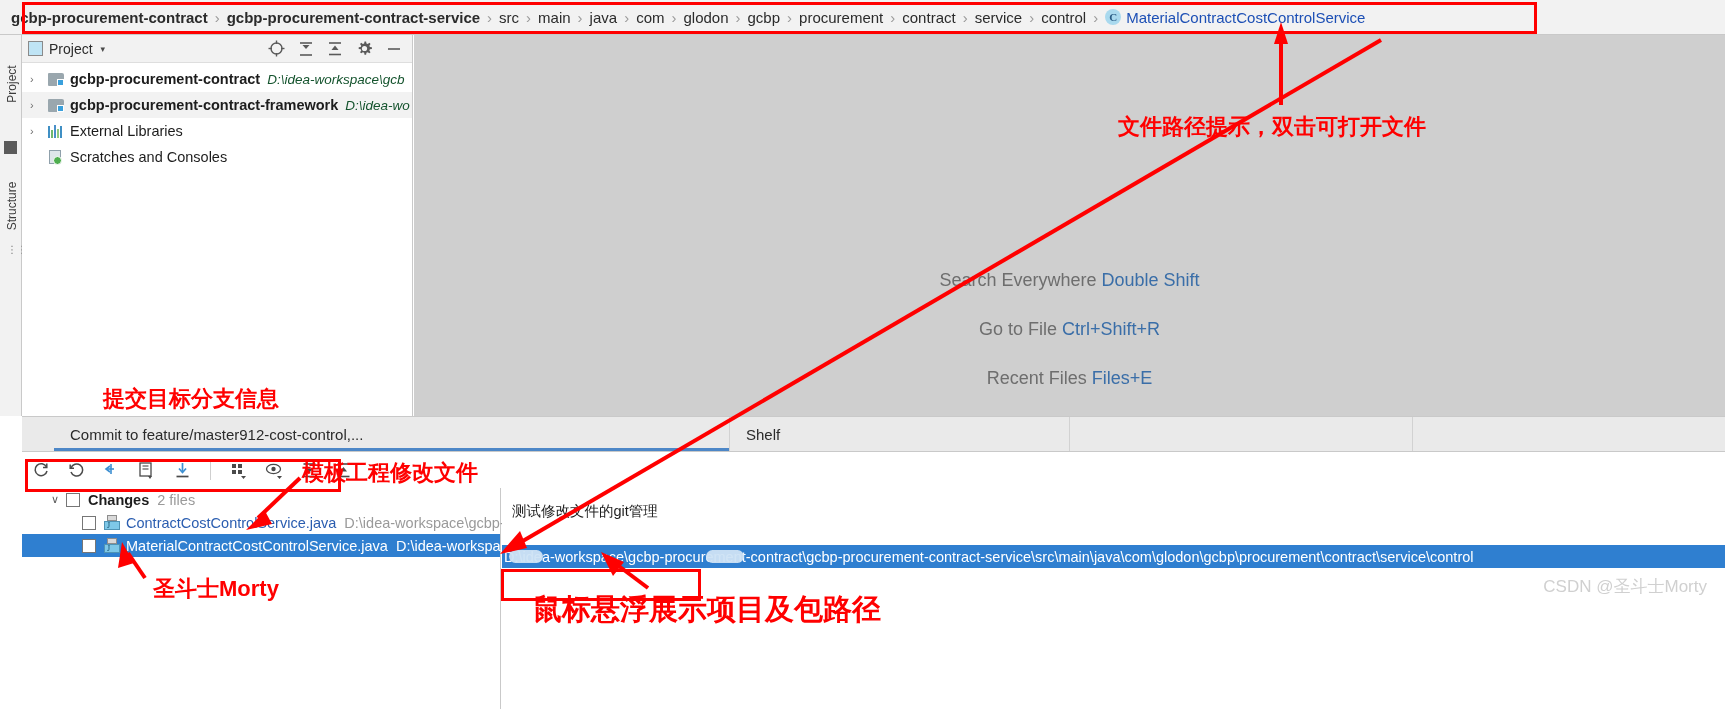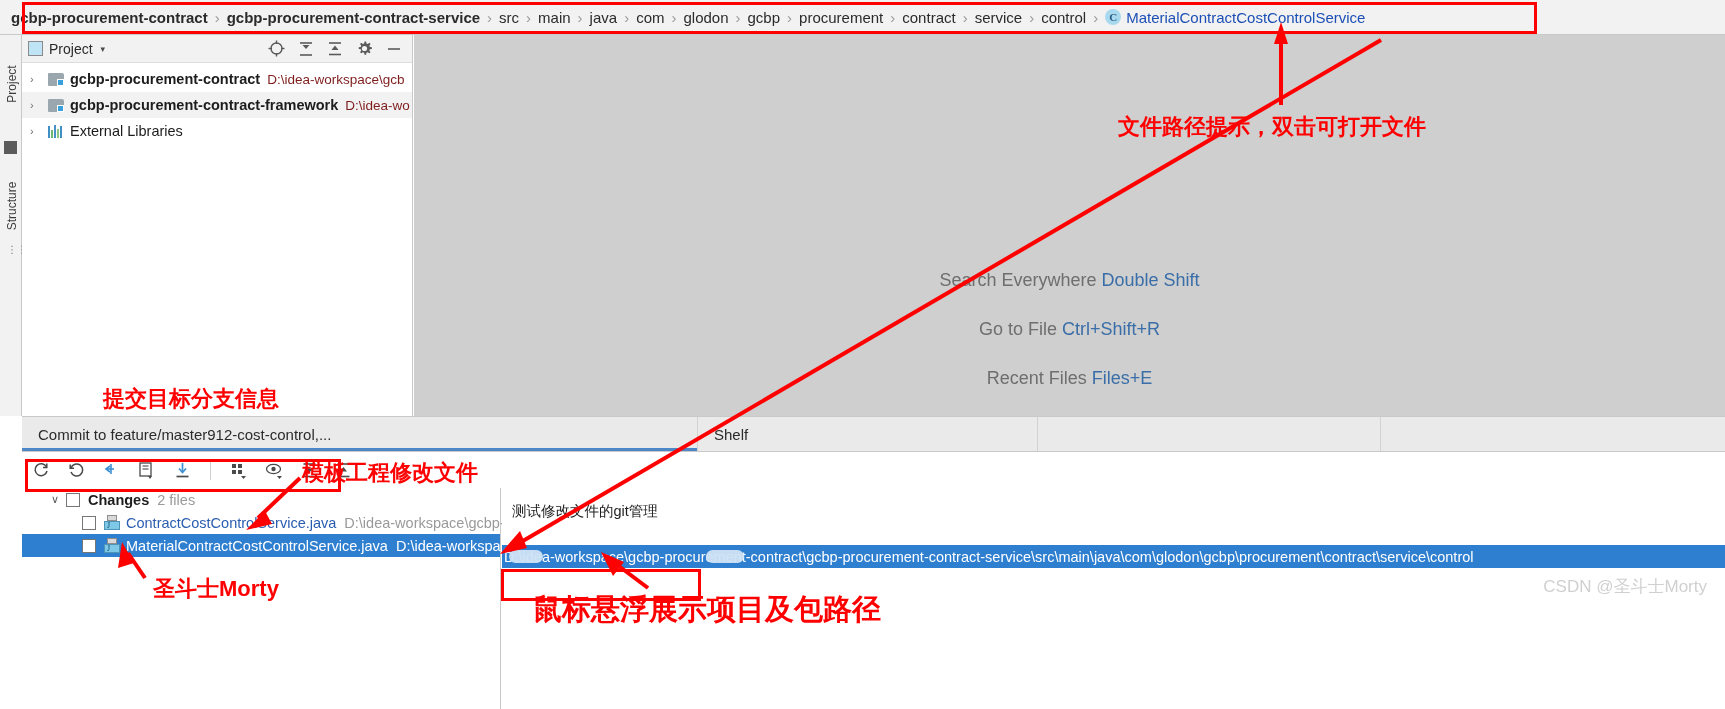--- a/index.html
+++ b/index.html
@@ -62,21 +62,21 @@
   .proj-title { font-size:14px; color:#2b2b2b; }
   .proj-caret { font-size:9px; color:#4a4a4a; margin-left:2px; }
   .proj-tools { margin-left:auto; display:flex; align-items:center; gap:13px; padding-right:4px; }
   .ticon { color:#5a5a5a; display:flex; align-items:center; justify-content:center; }
 
   .tree { padding-top:3px; font-size:14.5px; color:#1d1d1d; }
   .trow { display:flex; align-items:center; height:26px; padding-left:8px; white-space:nowrap; overflow:hidden; }
   .trow.alt { background:#f2f2f2; }
   .arrow { width:18px; color:#6e6e6e; font-size:11px; flex:0 0 18px; }
   .tlabel { font-weight:bold; }
-  .tpath { color:#7f1d1d; font-weight:normal; margin-left:7px; font-size:13.5px; }
+  .tpath { color:#14532d; font-weight:normal; margin-left:7px; font-size:13.5px;font-style:italic; }
   .ico-module {
     width:16px; height:14px; margin-right:6px; position:relative; flex:0 0 16px;
   }
   .ico-module .f { position:absolute; left:0; top:1px; width:16px; height:13px; background:#9aa7ae; border-radius:1px 2px 1px 1px; }
   .ico-module .b { position:absolute; right:0; bottom:0; width:7px; height:7px; background:#3aa0dc; border:1px solid #ffffff; }
   .ico-lib { width:16px; margin-right:6px; display:flex; gap:1px; align-items:flex-end; height:14px; flex:0 0 16px;}
   .ico-lib i { display:block; width:2px; background:#4a90c9; }
   .ico-scr { width:16px; height:15px; margin-right:6px; position:relative; flex:0 0 16px; }
   .ico-scr .pg { position:absolute; left:1px; top:0; width:12px; height:14px; background:#dfe6ea; border:1px solid #8fa0ab; }
   .ico-scr .dot { position:absolute; left:5px; top:6px; width:9px; height:9px; border-radius:50%; background:#4fae4f; border:1px solid #fff; }
@@ -92,21 +92,21 @@
     padding-top:235px; gap:28px; font-size:18px; color:#6e6e6e;
   }
   .hintline { white-space:nowrap; }
   .hintline .key { color:#3a6ea8; }
 
   
   .vcswrap { position:absolute; left:0; top:416px; width:1725px; height:293px; background:#ffffff; }
   .vcs-tabs {
     position:absolute; left:22px; top:0; width:1703px; height:36px;
     background:#eaeaea; border-top:1px solid #c9c9c9; border-bottom:1px solid #c9c9c9;
-    display:flex; align-items:stretch;
+    display:flex; align-items:stretch;padding-left:32px;
   }
   .vtabitem {
     display:flex; align-items:center; padding:0 16px; font-size:15px; color:#2b2b2b;
     border-right:1px solid #d2d2d2; white-space:nowrap;
   }
   .vtabitem.active { background:#eaeaea; box-shadow: inset 0 -3px 0 #4d87c7; }
   .vtabitem.w1 { width:676px; }
   .vtabitem.w2 { width:340px;text-align:center; }
   .vtabitem.w3 { width:343px; }
   .vtabitem.w4 { flex:1; border-right:none; }
@@ -265,20 +265,28 @@
         <span class="arrow">›</span>
         <span class="ico-lib">
           <i style="height:12px;background:#3f8fc4"></i>
             <i style="height:8px;background:#6fb86f"></i>
             <i style="height:13px;background:#4a90c9"></i>
             <i style="height:9px;background:#8fc97f"></i>
             <i style="height:12px;background:#3f8fc4"></i>
         </span>
         <span>External Libraries</span>
       </div>
+      <div class="trow">
+        <span class="arrow"></span>
+        <span class="ico-scr">
+            <span class="pg"></span>
+            <span class="dot"></span>
+          </span>
+        <span>Scratches and Consoles</span>
+      </div>
     </div>
   </div>
 
   <div class="editorbg">
     <div class="hints">
       <div class="hintline"><span>Search Everywhere </span><span class="key">Double Shift</span></div>
       <div class="hintline"><span>Go to File </span><span class="key">Ctrl+Shift+R</span></div>
       <div class="hintline"><span>Recent Files </span><span class="key">Files+E</span></div>
       <div class="hintline"><span>Navigation Bar </span><span class="key">Alt+Home</span></div>
     </div>

